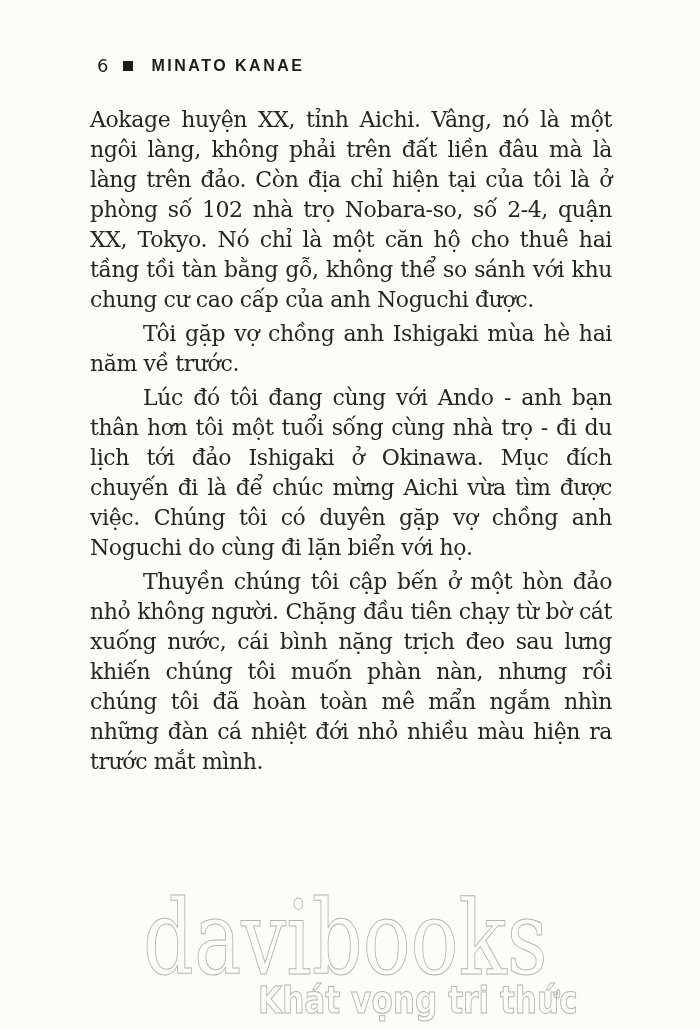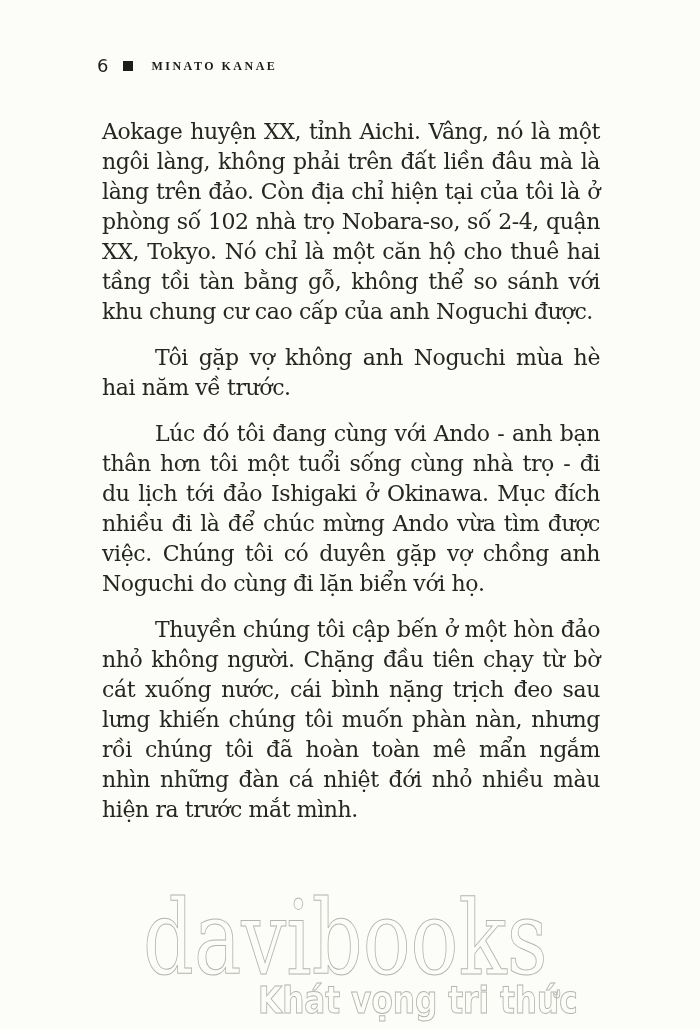--- a/index.html
+++ b/index.html
@@ -31,37 +31,36 @@
     font-weight:500;
     font-family:"DejaVu Sans", sans-serif;
   }
   .bullet{
     width:10px;height:10px;
     background:#1c1c1a;
     margin:0 18px 0 15px;
     display:inline-block;
   }
   .author{
-    font-size:12px;line-height:18px;
+    font-size:16px;line-height:18px;
     font-weight:bold;
     letter-spacing:2.5px;
-    font-family:Liberation Serif, serif;
   }
   
   .text-block{
     position:absolute;top:101px;left:86px;
     width:530px;
     font-size:22px;
     line-height:30px;
     letter-spacing:-0.4px;
     color:var(--text);
     text-align:justify;
     z-index:2;
   }
-  .text-block p{margin:16px;}
+  .text-block p{margin:4px;}
   .text-block p.indent{text-indent:53px;}
   
   .watermark{
     position:absolute;z-index:1;
     color:transparent;
     -webkit-text-stroke:1px var(--watermark);
     text-stroke:1px var(--watermark);
     white-space:nowrap;
     pointer-events:none;
   }
@@ -87,21 +86,21 @@
 <div class="page">
 
   <div class="running-header">
     <span class="page-number">6</span>
     <span class="bullet"></span>
     <span class="author">MINATO KANAE</span>
   </div>
 
   <div class="text-block">
     <p>Aokage huyện XX, tỉnh Aichi. Vâng, nó là một ngôi làng, không phải trên đất liền đâu mà là làng trên đảo. Còn địa chỉ hiện tại của tôi là ở phòng số 102 nhà trọ Nobara-so, số 2-4, quận XX, Tokyo. Nó chỉ là một căn hộ cho thuê hai tầng tồi tàn bằng gỗ, không thể so sánh với khu chung cư cao cấp của anh Noguchi được.</p>
-    <p class="indent">Tôi gặp vợ không anh Noguchi mùa hè hai năm về trước.</p>
-    <p class="indent">Lúc đó tôi đang cùng với Ando - anh bạn thân hơn tôi một tuổi sống cùng nhà trọ - đi du lịch tới đảo Ishigaki ở Okinawa. Mục đích nhiều đi là để chúc mừng Ando vừa tìm được việc. Chúng tôi có duyên gặp vợ chồng anh Noguchi do cùng đi lặn biển với họ.</p>
+    <p class="indent">Tôi gặp vợ chồng anh Ishigaki mùa hè hai năm về trước.</p>
+    <p class="indent">Lúc đó tôi đang cùng với Ando - anh bạn thân hơn tôi một tuổi sống cùng nhà trọ - đi du lịch tới đảo Ishigaki ở Okinawa. Mục đích chuyến đi là để chúc mừng Aichi vừa tìm được việc. Chúng tôi có duyên gặp vợ chồng anh Noguchi do cùng đi lặn biển với họ.</p>
     <p class="indent">Thuyền chúng tôi cập bến ở một hòn đảo nhỏ không người. Chặng đầu tiên chạy từ bờ cát xuống nước, cái bình nặng trịch đeo sau lưng khiến chúng tôi muốn phàn nàn, nhưng rồi chúng tôi đã hoàn toàn mê mẩn ngắm nhìn những đàn cá nhiệt đới nhỏ nhiều màu hiện ra trước mắt mình.</p>
   </div>
 
   <div class="watermark watermark-brand">davibooks</div>
   <div class="watermark watermark-slogan">Khát vọng tri thức</div>
 
 </div>
 
 </body></html>

